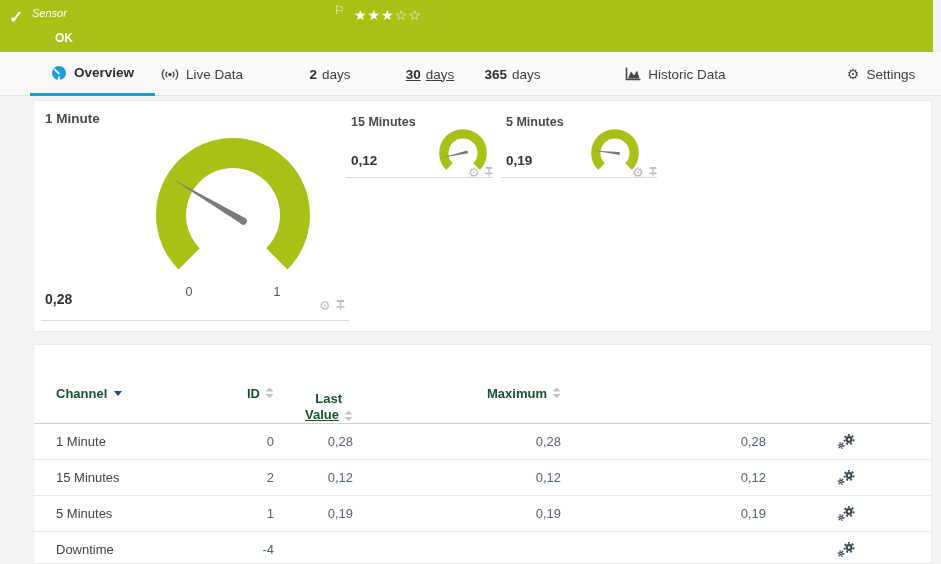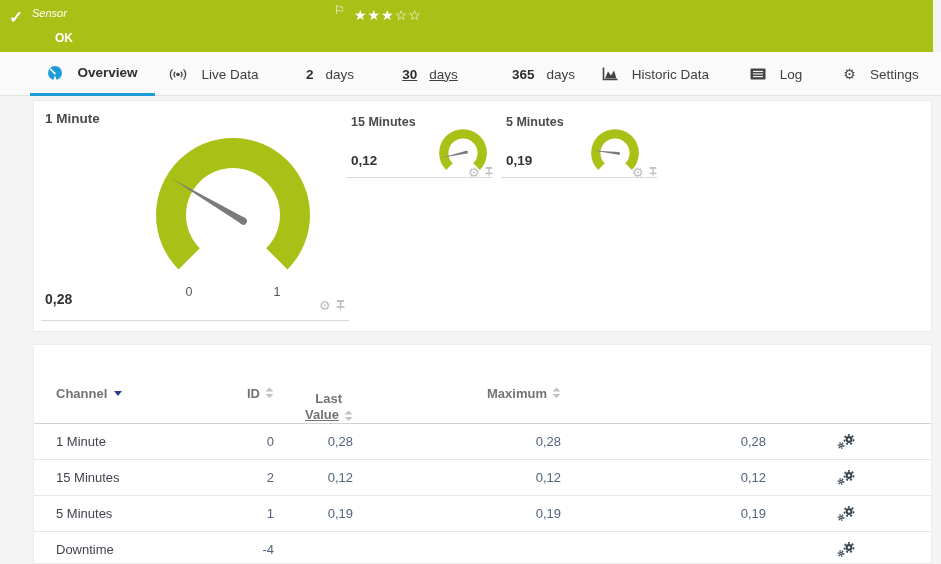--- a/index.html
+++ b/index.html
@@ -23,21 +23,21 @@
   .hdr .stars { position:absolute; left:354px; top:7px; font-size:14px; letter-spacing:1px; }
   .hdr .status{ position:absolute; left:55px; top:31px; font-size:12px; font-weight:bold; }
 
   
   .tabbar {
     position:absolute; left:0; top:52px; width:941px; height:44px;
     background:#fafafa; border-bottom:1px solid #e3e3e3;
   }
   .tab {
     position:absolute; top:0; height:44px;
-    display:flex; align-items:center; justify-content:center; gap:14px;
+    display:flex; align-items:center; justify-content:center; gap:7px;
     font-size:13.5px; color:#3f3f3f; cursor:pointer;
   }
   .tab .num { font-weight:bold; color:#2e2e2e; margin-right:-2px; }
   .tab.active { font-weight:bold; color:#2e2e2e; border-bottom:3px solid #1e9cd9; }
   .tab svg, .tab .gear-glyph { flex:0 0 auto; }
   .gear-glyph { font-size:14px; color:#4a4a4a; font-style:normal; }
 
   
   .panel { position:absolute; background:#fff; border:1px solid #ececec; }
   .panel-gauges { left:33px; top:100px; width:899px; height:232px; }
@@ -67,21 +67,21 @@
   .gsec3 .mini-icons { left:131px; top:56px; }
   .mini-icons .gear-glyph { font-size:13px; color:#bdbdbd; }
 
   
   .trow {
     display:grid;
     grid-template-columns:170px 48px 79px 208px 205px 160px;
     padding-left:22px;
   }
   .thead { height:79px; padding-top:41px; border-bottom:1px solid #d2d2d2;
-           color:#737373; font-size:13px; font-weight:bold; line-height:16px; }
+           color:#14532d; font-size:13px; font-weight:bold; line-height:16px; }
   .cell { display:flex; align-items:center; }
   .c-right { justify-content:flex-end; text-align:right; }
   .c-actions { justify-content:center; }
   .thead .cell { align-items:flex-start; }
   .th-multi { flex-direction:column; align-items:flex-end !important; }
   .th-multi .l1 { margin-right:11px; }
   .th-multi .l2 { display:flex; align-items:center;text-decoration:underline; }
   .trow.body { height:36px; border-bottom:1px solid #e8e8e8; font-size:13px; }
   .trow.body .cell { align-items:center; }
   .ch-name { color:#40454d; }
@@ -106,61 +106,52 @@
 
   <div class="tab active" style="left:30px; width:125px;">
     <svg width="16" height="16" viewBox="0 0 16 16">
       <circle cx="8" cy="8" r="7" fill="#1e9cd9"></circle>
       <polygon points="6,16 10,16 8,10.5" fill="#fafafa"></polygon>
       <line x1="8" y1="8.6" x2="3.6" y2="4.4" stroke="#fff" stroke-width="1.6" stroke-linecap="round"></line>
     </svg>
     <span>Overview</span>
   </div>
 
-  <div class="tab" style="left:164px; width:100px;">
+  <div class="tab" style="left:152px; width:100px;">
     <svg width="18" height="13" viewBox="0 0 18 13">
       <circle cx="9" cy="6.5" r="1.8" fill="#444"></circle>
       <path d="M6.2 3.8 A4 4 0 0 0 6.2 9.2 M3.4 1.4 A7.4 7.4 0 0 0 3.4 11.6" fill="none" stroke="#444" stroke-width="1.3"></path>
       <path d="M11.8 3.8 A4 4 0 0 1 11.8 9.2 M14.6 1.4 A7.4 7.4 0 0 1 14.6 11.6" fill="none" stroke="#444" stroke-width="1.3"></path>
     </svg>
     <span>Live Data</span>
   </div>
 
   <div class="tab" style="left:295px; width:70px;">
     <span class="num">2</span>
     <span>days</span>
   </div>
 
   <div class="tab" style="left:390px; width:80px;text-decoration:underline;">
     <span class="num">30</span>
     <span>days</span>
   </div>
 
-  <div class="tab" style="left:490px; width:85px;justify-content:flex-end;">
+  <div class="tab" style="left:470px; width:85px;">
     <span class="num">365</span>
     <span>days</span>
   </div>
 
-  <div class="tab" style="left:598px; width:115px;text-align:right;">
+  <div class="tab" style="left:618px; width:115px;text-align:right;">
     <svg width="16" height="14" viewBox="0 0 16 14">
       <path d="M1.5 0.5 V12.5 H15.5" fill="none" stroke="#444" stroke-width="1.6"></path>
       <polygon points="3,11.5 6,4.5 9,8.5 12,3.5 14.5,11.5" fill="#444"></polygon>
     </svg>
     <span>Historic Data</span>
   </div>
 
-  <div class="tab" style="left:745px; width:62px;">
-    <svg width="16" height="12" viewBox="0 0 16 12">
-      <rect x="0.5" y="0.5" width="15" height="11" rx="1" fill="#444"></rect>
-      <line x1="3" y1="3.4" x2="13" y2="3.4" stroke="#fff" stroke-width="1.1"></line>
-      <line x1="3" y1="6" x2="13" y2="6" stroke="#fff" stroke-width="1.1"></line>
-      <line x1="3" y1="8.6" x2="13" y2="8.6" stroke="#fff" stroke-width="1.1"></line>
-    </svg>
-    <span>Log</span>
-  </div>
 
   <div class="tab" style="left:842px; width:78px;">
     <i class="gear-glyph">⚙</i>
     <span>Settings</span>
   </div>
 </div>
 
 <div class="panel panel-gauges">
 
   <div class="gsec gsec1">

